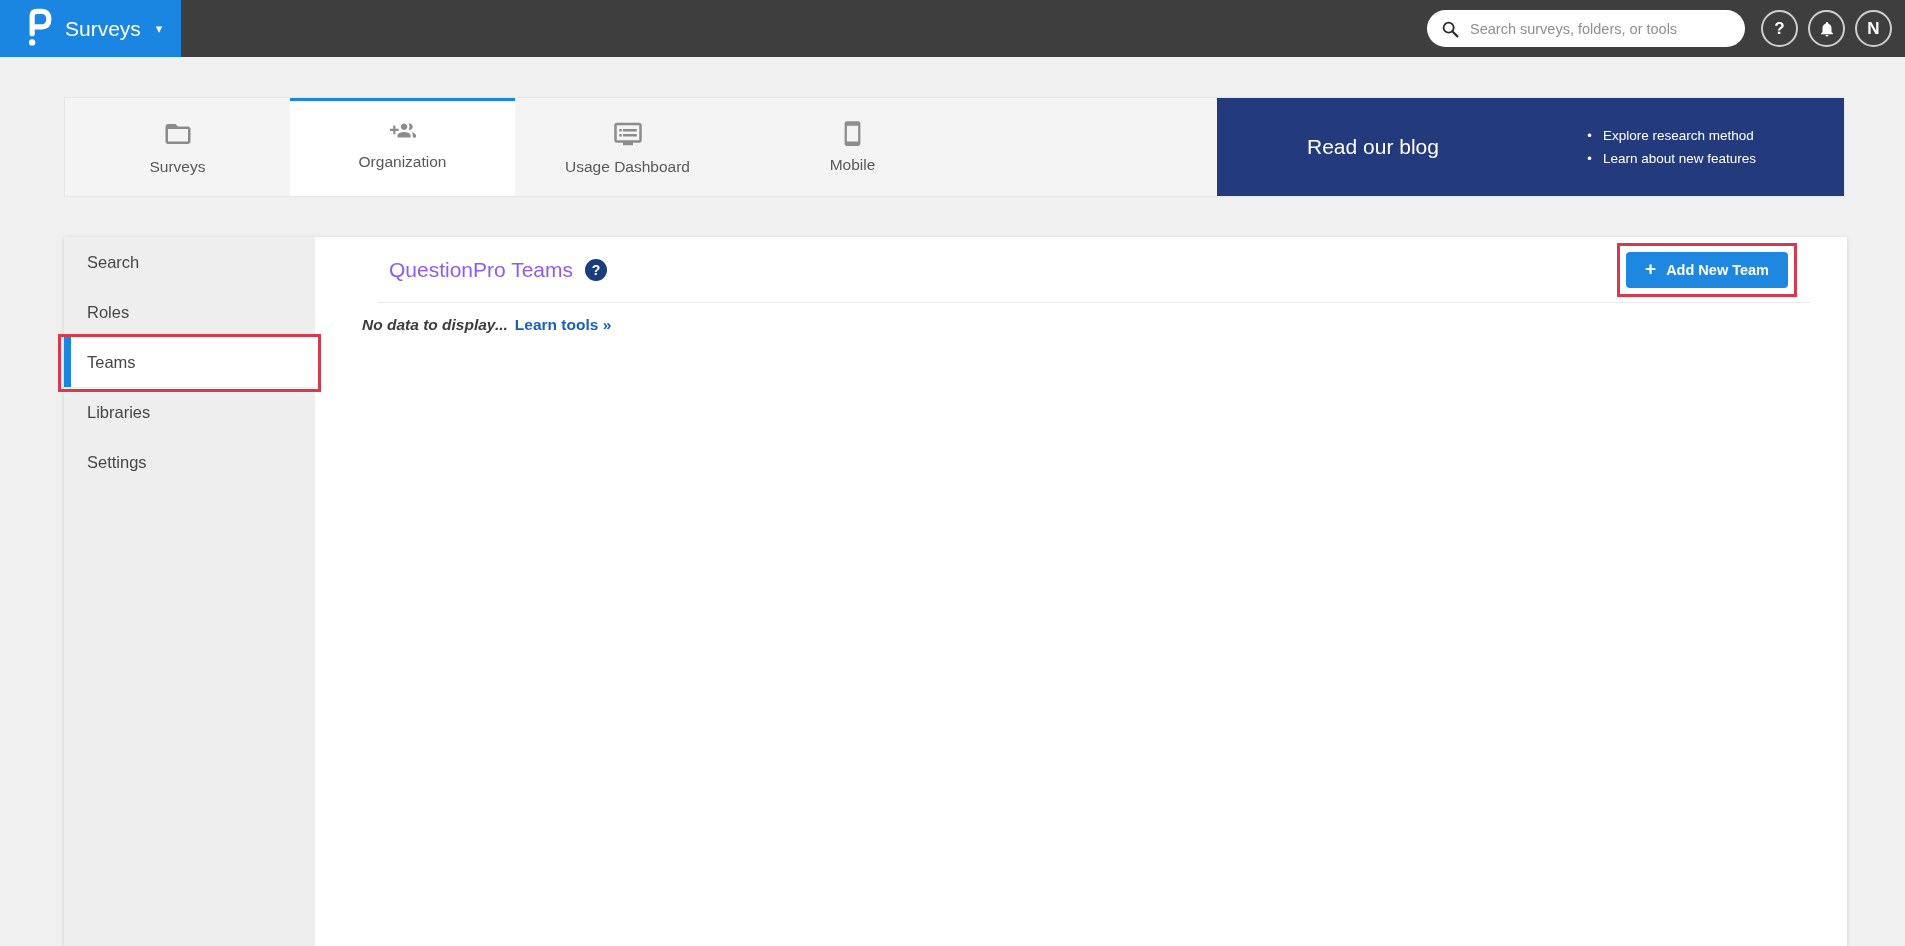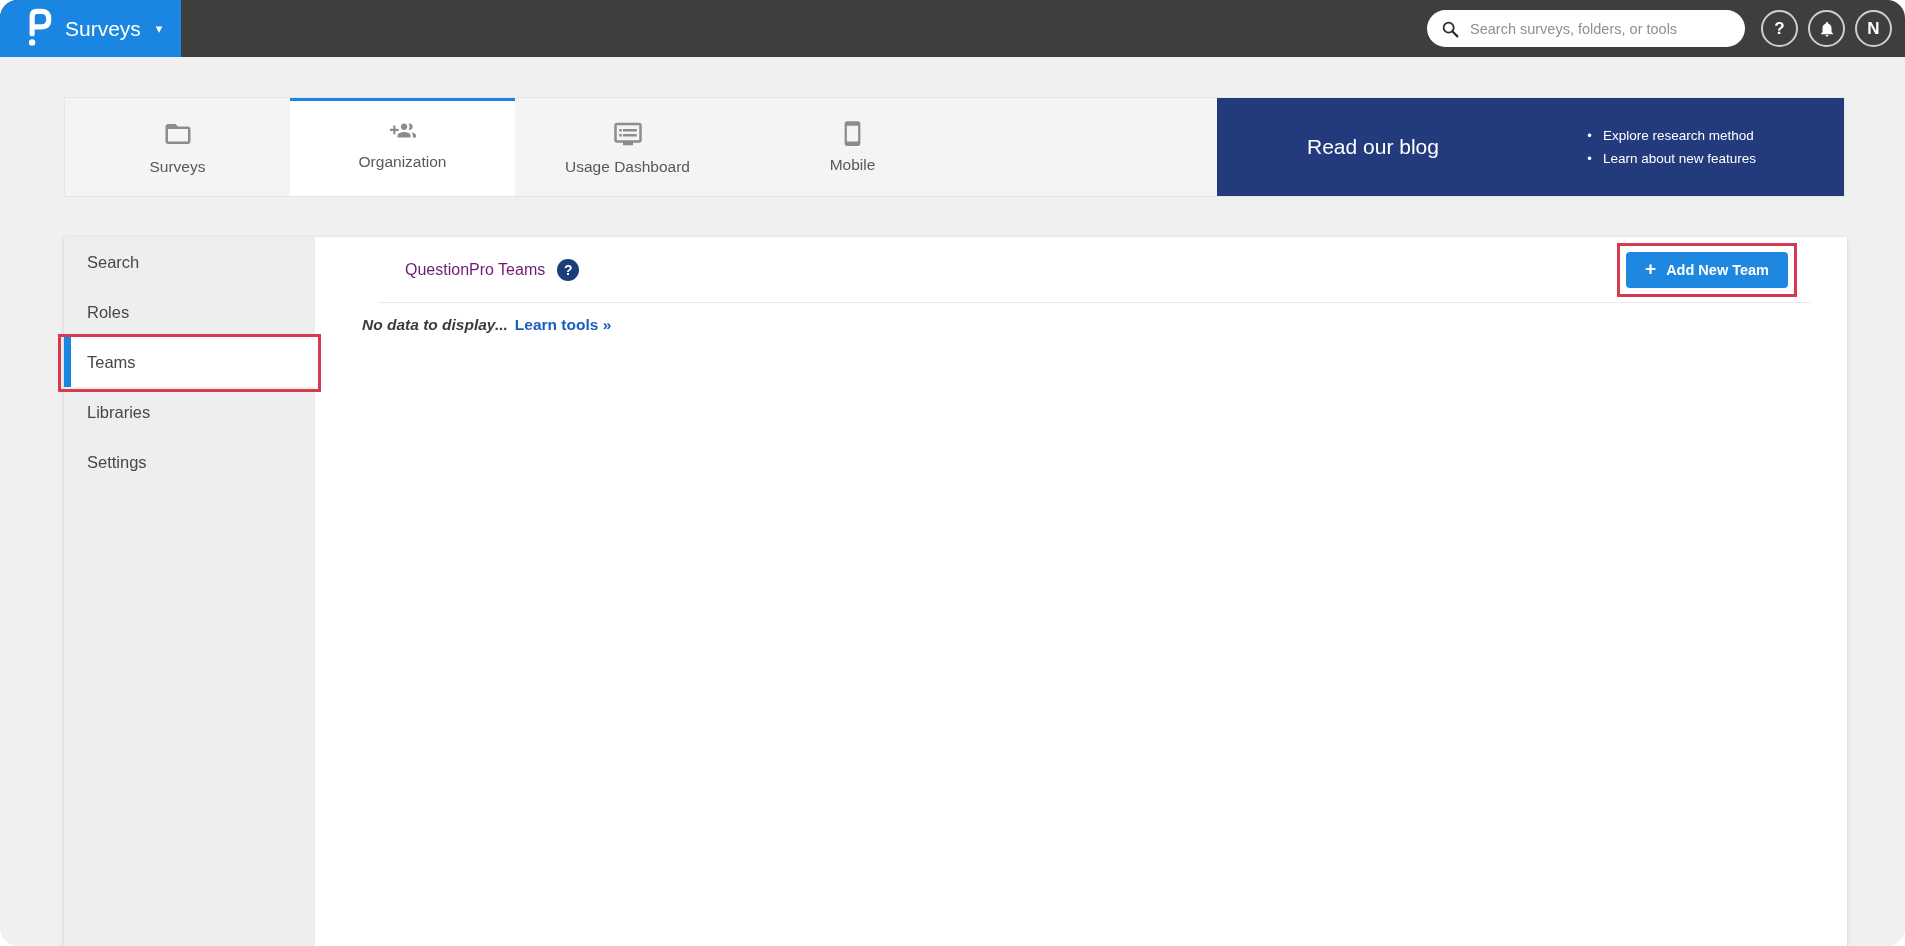--- a/index.html
+++ b/index.html
@@ -1,17 +1,17 @@
 <!DOCTYPE html>
 <html><head>
 <meta charset="utf-8">
 <style>
   html,body{margin:0;padding:0;}
   .screen{position:relative;width:1905px;height:946px;background:#f0f0f1;overflow:hidden;
-          font-family:"Liberation Sans",sans-serif;border-radius:18px;}
+          font-family:"Liberation Sans",sans-serif;}
 
   
   .topbar{position:absolute;left:0;top:0;width:100%;height:57px;background:#3e3e3e;}
   .logo-area{position:absolute;left:0;top:0;width:181px;height:57px;background:#1b86e2;
              display:flex;align-items:center;padding-left:25px;box-sizing:border-box;gap:13px;cursor:pointer;}
   .product{color:#fff;font-size:21px;}
   .caret{color:#fff;font-size:13px;margin-left:2px;}
   .search-pill{position:absolute;left:1427px;top:10px;width:318px;height:37px;background:#fff;
                border-radius:19px;display:flex;align-items:center;padding:0 14px;box-sizing:border-box;}
   .search-pill svg{flex:0 0 auto;margin-right:9px;}
@@ -46,21 +46,21 @@
   .sidebar{position:absolute;left:0;top:0;bottom:0;width:251px;background:#eeeeef;}
   .side-item{height:50px;display:flex;align-items:center;padding-left:23px;font-size:16.5px;
              color:#474747;cursor:pointer;box-sizing:border-box;}
   .side-item.active{background:#fff;border-left:7px solid #1a86e0;padding-left:16px;}
   .annotation-teams{position:absolute;left:-6px;top:97px;width:263px;height:58px;
                     border:3px solid #d63a4e;box-sizing:border-box;pointer-events:none;z-index:5;}
 
   .main{position:absolute;left:251px;top:0;right:0;bottom:0;background:#fff;}
   .content-header{margin:0 37px 0 63px;height:65px;border-bottom:1px solid #eaeaea;
                   display:flex;align-items:center;}
-  .page-title{font-size:16px;color:#701a75;margin-left:27px;}
+  .page-title{font-size:21px;color:#8b5cf6;margin-left:11px;}
   .help-circle{width:22px;height:22px;border-radius:50%;background:#1c3d7c;color:#fff;font-size:14px;
                font-weight:bold;display:flex;align-items:center;justify-content:center;margin-left:12px;cursor:pointer;}
   .btn-wrap{margin-left:auto;margin-right:22px;position:relative;}
   .add-btn{height:36px;background:#1e87e0;border:none;border-radius:4px;color:#fff;font-weight:bold;
            font-size:14.5px;display:flex;align-items:center;gap:10px;padding:0 19px;cursor:pointer;
            font-family:"Liberation Sans",sans-serif;}
   .add-btn .plus{font-size:19px;font-weight:bold;line-height:1;margin-top:-2px;}
   .annotation-btn{position:absolute;left:-9px;right:-9px;top:-9px;bottom:-9px;
                   border:3px solid #d63a4e;pointer-events:none;}
   .empty-row{margin:13px 0 0 47px;font-size:15.5px;display:flex;gap:7px;align-items:baseline;}

